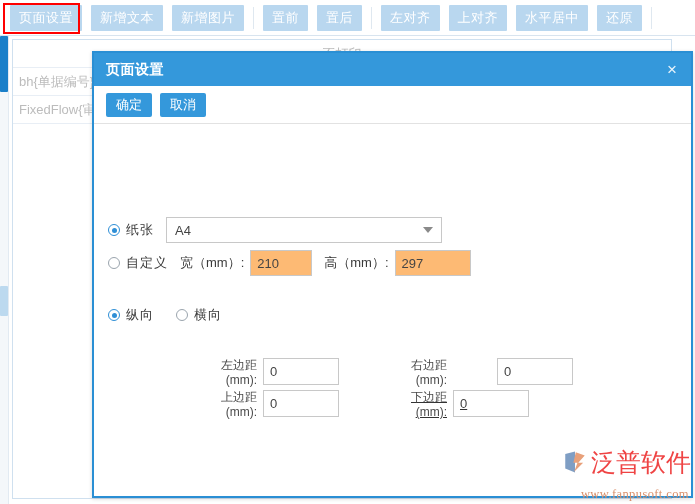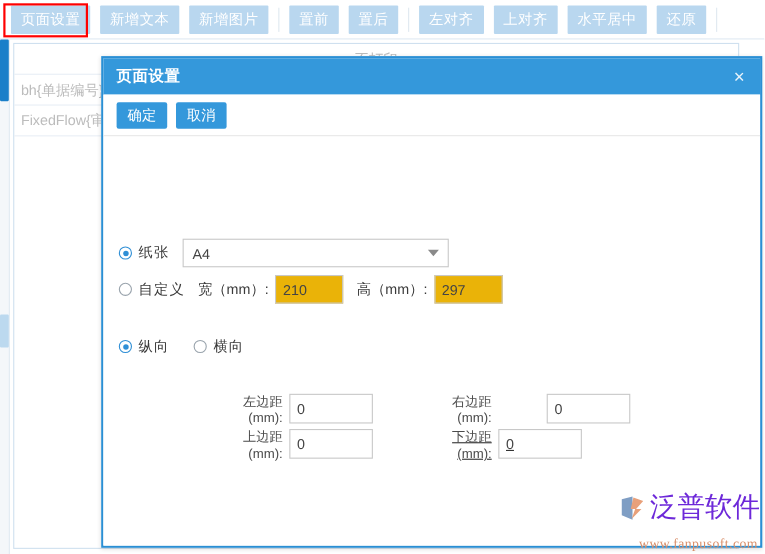--- a/index.html
+++ b/index.html
@@ -239,21 +239,21 @@
   }
 
   #row-paper {
     position: absolute;
     left: 14px;
     top: 93px;
     display: flex;
     align-items: center;
   }
   #select-paper {
-    width: 242px;
+    width: 276px;
     height: 26px;
     border: 1px solid #c8c8c8;
     box-sizing: border-box;
     background: #ffffff;
     margin-left: 12px;
     display: flex;
     align-items: center;
     padding: 0 8px;
     font-size: 13px;
     color: #444;
@@ -279,29 +279,29 @@
     font-size: 13px;
     color: #3a3a3a;
     margin-left: 12px;
     margin-right: 6px;
     white-space: nowrap;
   }
   .txtinput {
     height: 26px;
     border: 1px solid #c8c8c8;
     box-sizing: border-box;
-    background: #eab308;
+    background: #fdba74;
     font-size: 13px;
     color: #444;
     padding: 0 6px;
     font-family: "Liberation Sans", "DejaVu Sans", sans-serif;
     outline: none;
   }
   #input-width { width: 62px; }
-  #input-height { width: 62px; }
+  #input-height { width: 76px; }
 
   #row-orient {
     position: absolute;
     left: 14px;
     top: 182px;
     display: flex;
     align-items: center;
   }
   #row-orient .gap {
     display: inline-block;
@@ -361,22 +361,22 @@
     align-items: center;
     justify-content: flex-end;
   }
   #wm-mark {
     width: 26px;
     height: 26px;
     margin-right: 3px;
   }
   #wm-text {
     font-size: 25px;
-    color: #6d28d9;
-    font-family: Liberation Mono, monospace;
+    color: #ef4444;
+    font-family: Liberation Sans, sans-serif;
     letter-spacing: 0px;
     line-height: 1;
   }
   #wm-url {
     font-size: 12.5px;
     color: #d98f6a;
     font-family: "Liberation Serif", serif;
     letter-spacing: 0.4px;
     margin-top: 12px;
     text-align: right;

